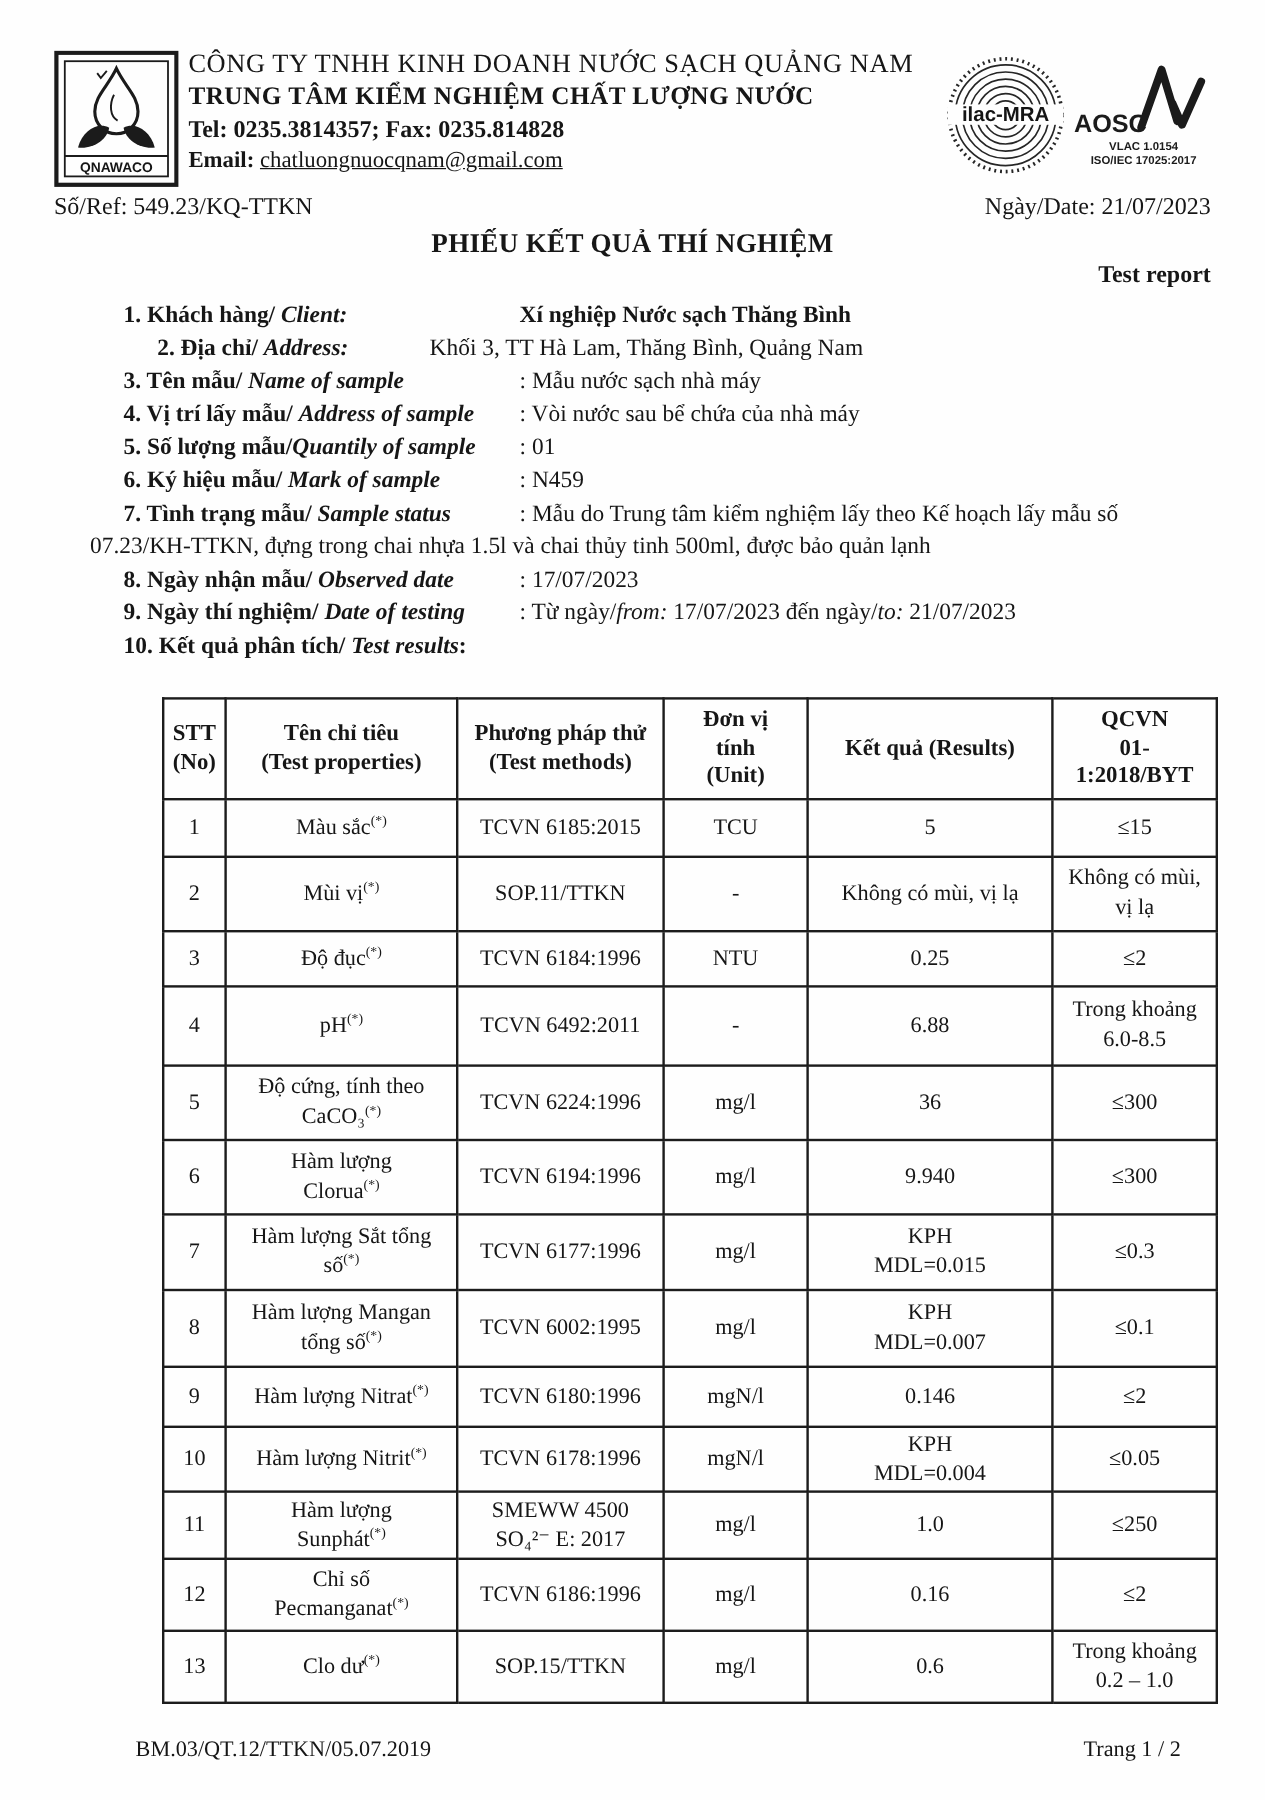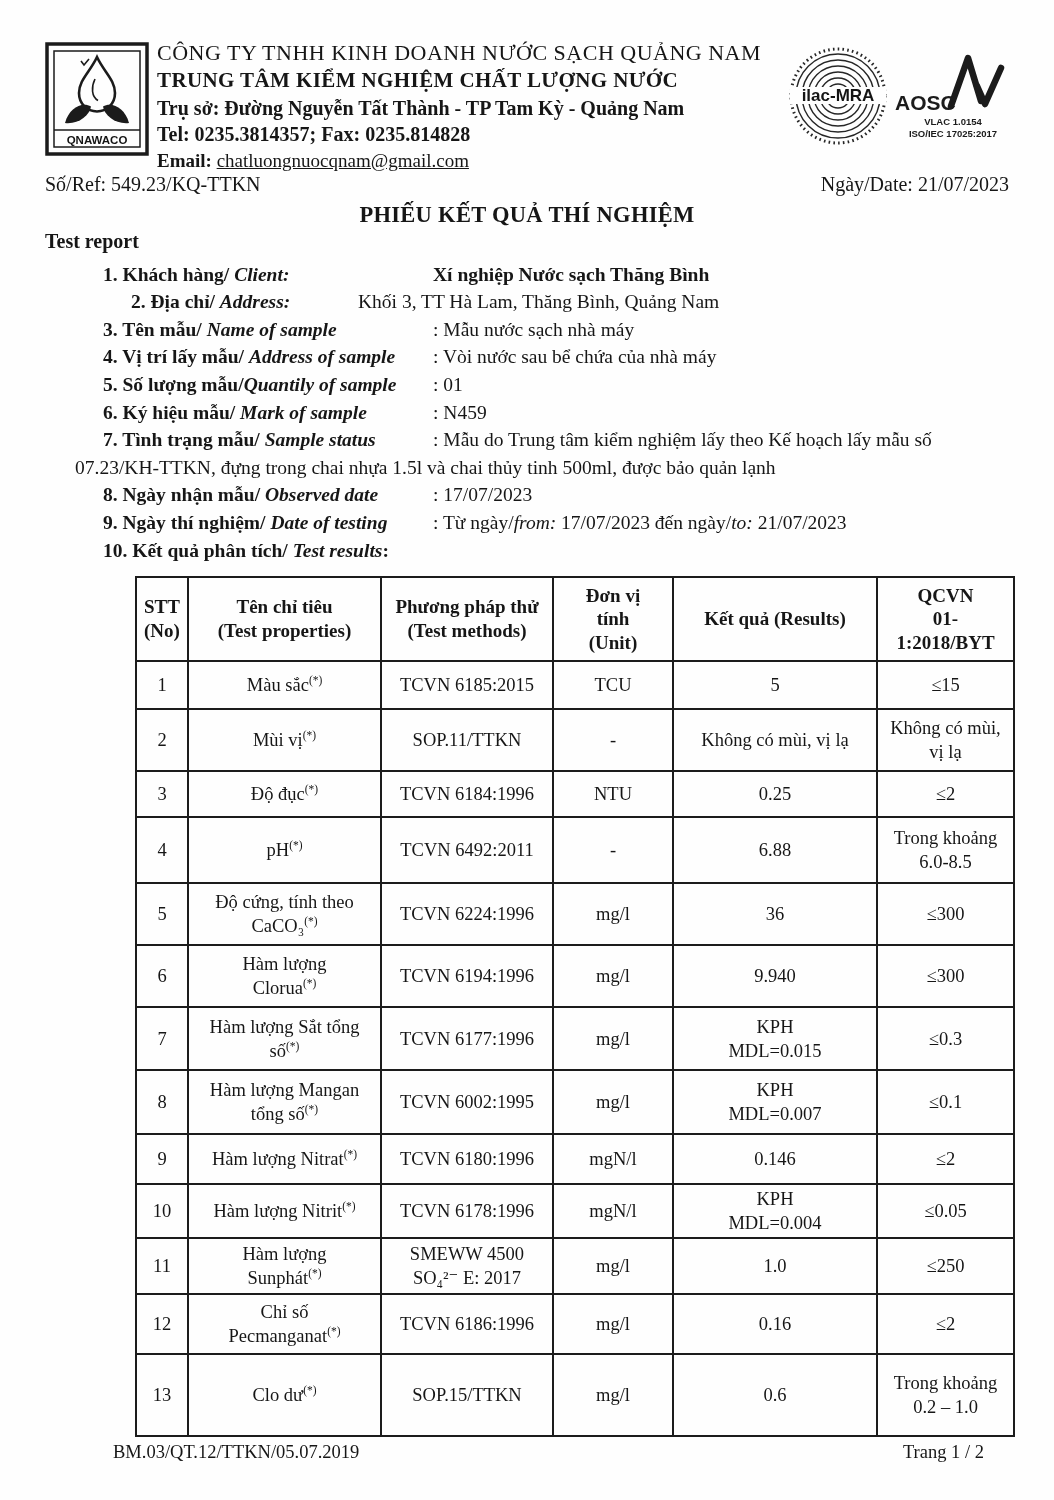--- a/index.html
+++ b/index.html
@@ -24,51 +24,51 @@
   .head-addr{font-size:20px;font-weight:bold;}
   .head-tel{font-size:20px;font-weight:bold;}
   .head-email{font-size:19px;}
   .head-email b{font-weight:bold;}
   .head-email .em{ text-decoration:underline; }
   .logo-right{width:222px;flex:0 0 222px;display:flex;align-items:flex-start;padding-top:10px;}
   svg text{font-family:"Liberation Sans","DejaVu Sans",sans-serif;}
   
   .ref-row{display:flex;justify-content:space-between;font-size:20px;}
   .doc-title{text-align:center;font-size:22.5px;font-weight:bold;margin-top:6px;letter-spacing:.3px;}
-  .doc-subtitle{text-align:left;font-size:20px;font-weight:bold;margin-top:2px;}
+  .doc-subtitle{text-align:right;font-size:20px;font-weight:bold;margin-top:2px;}
   
   .info{margin:8px 0 0 30px;font-size:19.5px;line-height:27.6px;}
   .info-line{text-indent:28px;}
   .ilabel{display:inline-block;text-indent:0;vertical-align:top;}
   .w330{width:330px;}
   .w227{width:227px;margin-left:28px;}
   .ilabel b{font-weight:bold;}
   .ival.vbold{font-weight:bold;}
   
   table.results{
     border-collapse:collapse;
     table-layout:fixed;
     width:878px;
-    margin:12px 0 0 90px;
+    margin:28px 0 0 90px;
     font-size:18.5px;
   }
   table.results th,table.results td{
     border:2px solid #1c1c1c;
     text-align:center;
     vertical-align:middle;
     padding:2px 6px;
     overflow:hidden;
   }
   table.results th{font-weight:bold;font-size:19px;line-height:1.25;}
   table.results td{line-height:1.3;}
   sup.star{font-size:0.62em;vertical-align:super;line-height:0;}
   
   .page-footer{
     display:flex;justify-content:space-between;
-    margin:5px 25px 0 68px;
+    margin:28px 25px 0 68px;
     font-size:18.5px;
     gap:26px;
   }
 </style>
 </head>
 <body>
 
 <div class="page">
 
   <div class="letterhead">
@@ -82,21 +82,20 @@
         <path d="M20,81 C24,66 37,59.5 46,64.5 C44.5,74 33,82.5 20,81 Z" fill="#1b1b1b"></path>
         <path d="M84,81 C80,66 67,59.5 58,64.5 C59.5,74 71,82.5 84,81 Z" fill="#1b1b1b"></path>
         <line x1="9" y1="88" x2="95" y2="88" stroke="#1b1b1b" stroke-width="1.6"></line>
         <text x="52" y="101.5" text-anchor="middle" font-size="11.5" font-weight="bold" fill="#141414">QNAWACO</text>
       </svg>
     </div>
 
     <div class="head-text">
       <div class="head-company">CÔNG TY TNHH KINH DOANH NƯỚC SẠCH QUẢNG NAM</div>
       <div class="head-center">TRUNG TÂM KIỂM NGHIỆM CHẤT LƯỢNG NƯỚC</div>
-      <div class="head-addr">Trụ sở: Đường Nguyễn Tất Thành - TP Tam Kỳ - Quảng Nam</div>
       <div class="head-tel">Tel: 0235.3814357; Fax: 0235.814828</div>
       <div class="head-email"><b>Email: </b><span class="em">chatluongnuocqnam@gmail.com</span></div>
     </div>
 
     <div class="logo-right">
       <svg width="102" height="104" viewBox="0 0 102 104">
         <g stroke="#262626" fill="none">
           <circle cx="51" cy="50" r="47" stroke-width="3" stroke-dasharray="1.6,3.2"></circle>
           <circle cx="51" cy="50" r="42" stroke-width="1.4"></circle>
           <circle cx="51" cy="50" r="36" stroke-width="1.4"></circle>
@@ -279,21 +278,21 @@
     </tr>
     <tr style="height:60px">
       <td><span>12</span></td>
       <td><span class="pre">Chỉ số
 Pecmanganat</span><sup class="star">(*)</sup></td>
       <td><span class="pre">TCVN 6186:1996</span></td>
       <td><span>mg/l</span></td>
       <td><span class="pre">0.16</span></td>
       <td><span class="pre">≤2</span></td>
     </tr>
-    <tr style="height:82px">
+    <tr style="height:60px">
       <td><span>13</span></td>
       <td><span class="pre">Clo dư</span><sup class="star">(*)</sup></td>
       <td><span class="pre">SOP.15/TTKN</span></td>
       <td><span>mg/l</span></td>
       <td><span class="pre">0.6</span></td>
       <td><span class="pre">Trong khoảng
 0.2 – 1.0</span></td>
     </tr>
   </tbody>
     </table>

